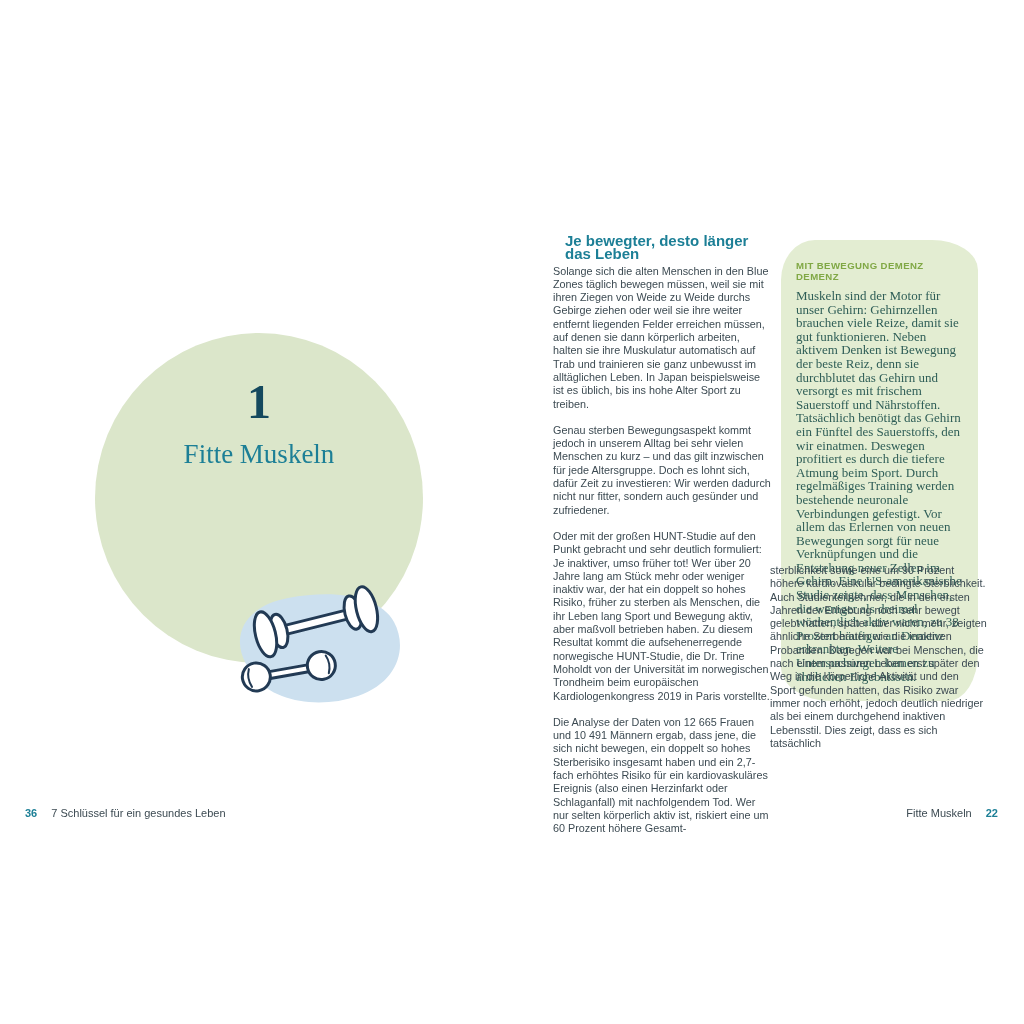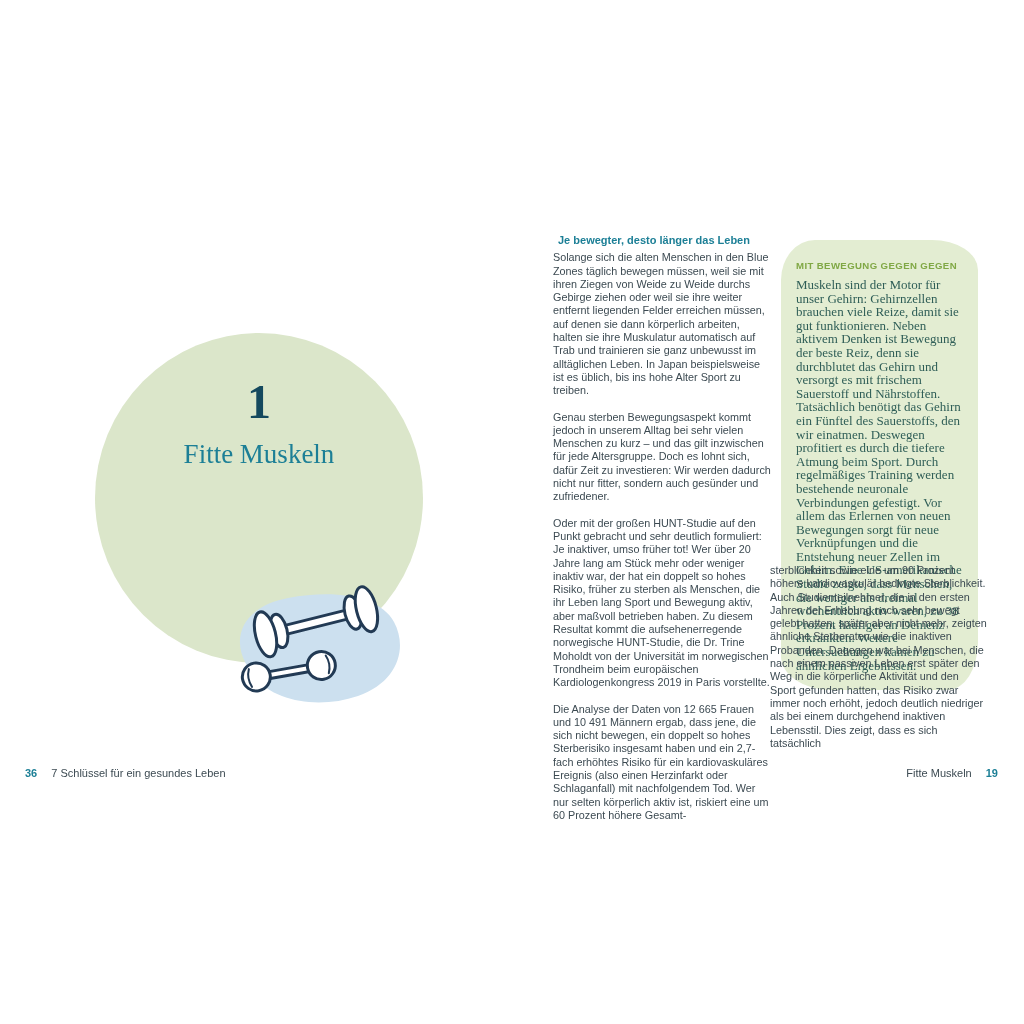--- a/index.html
+++ b/index.html
@@ -14,37 +14,37 @@
                   color:#14495e;line-height:1;}
   .chapter-title{position:absolute;left:95px;top:440px;width:328px;text-align:center;
                  font-family:"Liberation Serif", serif;font-size:27px;color:#1c7f96;line-height:1.1;}
   .chapter-intro{position:absolute;left:110px;top:484px;width:300px;text-align:center;
                  font-size:11.3px;line-height:14.5px;color:#47565d;}
   .illustration{position:absolute;left:218px;top:548px;width:188px;height:168px;}
 
   
   .main-col{position:absolute;left:553px;top:234px;width:219px;font-size:10.8px;
             line-height:13.3px;color:#3c4a52;}
-  .col-heading{color:#1c7f96;font-weight:bold;font-size:11px;margin:0 0 4px 5px;}
+  .col-heading{color:#1c7f96;font-weight:bold;font-size:15px;margin:0 0 4px 12px;}
   .para{margin:0 0 13px 0;}
   .para:last-child{margin-bottom:4px;}
 
   .sidebar-box{position:absolute;left:781px;top:240px;width:197px;box-sizing:border-box;
                padding:20px 15px 18px 15px;background:#e3edd2;
                border-radius:34px 46px 30px 50px / 40px 30px 48px 34px;}
   .box-title{color:#80a845;font-weight:bold;font-size:9.6px;letter-spacing:.4px;
              margin:0 0 7px 0;font-family:"Liberation Sans", sans-serif;}
   .box-text{font-family:"Liberation Serif", serif;font-size:13px;line-height:13.6px;
             color:#2f5e57;margin:0;}
 
   .continuation{position:absolute;left:770px;top:564px;width:217px;font-size:10.8px;
                 line-height:13.3px;color:#3c4a52;}
 
   
-  .footer{position:absolute;top:767px;font-size:11px;color:#3c4a52;}
+  .footer{position:absolute;top:807px;font-size:11px;color:#3c4a52;}
   .footer-left{left:25px;}
   .footer-right{right:26px;text-align:right;}
   .pagenum{color:#1c7f96;font-weight:bold;}
   .footer-left .pagenum{margin-right:14px;}
   .footer-right .pagenum{margin-left:14px;}
 </style>
 </head>
 <body>
 
 <div class="canvas">
@@ -91,23 +91,23 @@
     <p class="para">
       <span class="col-heading" style="display:block">Je bewegter, desto länger das Leben</span>
       <span>Solange sich die alten Menschen in den Blue Zones täglich bewegen müssen, weil sie mit ihren Ziegen von Weide zu Weide durchs Gebirge ziehen oder weil sie ihre weiter entfernt liegenden Felder erreichen müssen, auf denen sie dann körperlich arbeiten, halten sie ihre Muskulatur automatisch auf Trab und trainieren sie ganz unbewusst im alltäglichen Leben. In Japan beispielsweise ist es üblich, bis ins hohe Alter Sport zu treiben.</span>
     </p>
     <p class="para">Genau sterben Bewegungsaspekt kommt jedoch in unserem Alltag bei sehr vielen Menschen zu kurz – und das gilt inzwischen für jede Altersgruppe. Doch es lohnt sich, dafür Zeit zu investieren: Wir werden dadurch nicht nur fitter, sondern auch gesünder und zufriedener.</p>
     <p class="para">Oder mit der großen HUNT-Studie auf den Punkt gebracht und sehr deutlich formuliert: Je inaktiver, umso früher tot! Wer über 20 Jahre lang am Stück mehr oder weniger inaktiv war, der hat ein doppelt so hohes Risiko, früher zu sterben als Menschen, die ihr Leben lang Sport und Bewegung aktiv, aber maßvoll betrieben haben. Zu diesem Resultat kommt die aufsehenerregende norwegische HUNT-Studie, die Dr. Trine Moholdt von der Universität im norwegischen Trondheim beim europäischen Kardiologenkongress 2019 in Paris vorstellte.</p>
     <p class="para">Die Analyse der Daten von 12 665 Frauen und 10 491 Männern ergab, dass jene, die sich nicht bewegen, ein doppelt so hohes Sterberisiko insgesamt haben und ein 2,7-fach erhöhtes Risiko für ein kardiovaskuläres Ereignis (also einen Herzinfarkt oder Schlaganfall) mit nachfolgendem Tod. Wer nur selten körperlich aktiv ist, riskiert eine um 60 Prozent höhere Gesamt-</p>
   </div>
 
   <div class="sidebar-box">
-    <p class="box-title">MIT BEWEGUNG GEGEN GEGEN</p>
+    <p class="box-title">MIT BEWEGUNG DEMENZ DEMENZ</p>
     <p class="box-text">Muskeln sind der Motor für unser Gehirn: Gehirnzellen brauchen viele Reize, damit sie gut funktionieren. Neben aktivem Denken ist Bewegung der beste Reiz, denn sie durchblutet das Gehirn und versorgt es mit frischem Sauerstoff und Nährstoffen. Tatsächlich benötigt das Gehirn ein Fünftel des Sauerstoffs, den wir einatmen. Deswegen profitiert es durch die tiefere Atmung beim Sport. Durch regelmäßiges Training werden bestehende neuronale Verbindungen gefestigt. Vor allem das Erlernen von neuen Bewegungen sorgt für neue Verknüpfungen und die Entstehung neuer Zellen im Gehirn. Eine US-amerikanische Studie zeigte, dass Menschen, die weniger als dreimal wöchentlich aktiv waren, zu 38 Prozent häufiger an Demenz erkrankten. Weitere Untersuchungen kamen zu ähnlichen Ergebnissen.</p>
   </div>
 
   <div class="continuation">sterblichkeit sowie eine um 90 Prozent höhere kardiovaskulär bedingte Sterblichkeit. Auch Studienteilnehmer, die in den ersten Jahren der Erhebung noch sehr bewegt gelebt hatten, später aber nicht mehr, zeigten ähnliche Sterberaten wie die inaktiven Probanden. Dagegen war bei Menschen, die nach einem passiven Leben erst später den Weg in die körperliche Aktivität und den Sport gefunden hatten, das Risiko zwar immer noch erhöht, jedoch deutlich niedriger als bei einem durchgehend inaktiven Lebensstil. Dies zeigt, dass es sich tatsächlich</div>
 
   <div class="footer footer-right">
-    <span>Fitte Muskeln</span><span class="pagenum">19</span>
+    <span>Fitte Muskeln</span><span class="pagenum">22</span>
   </div>
 
 </div>
 
 </body></html>

